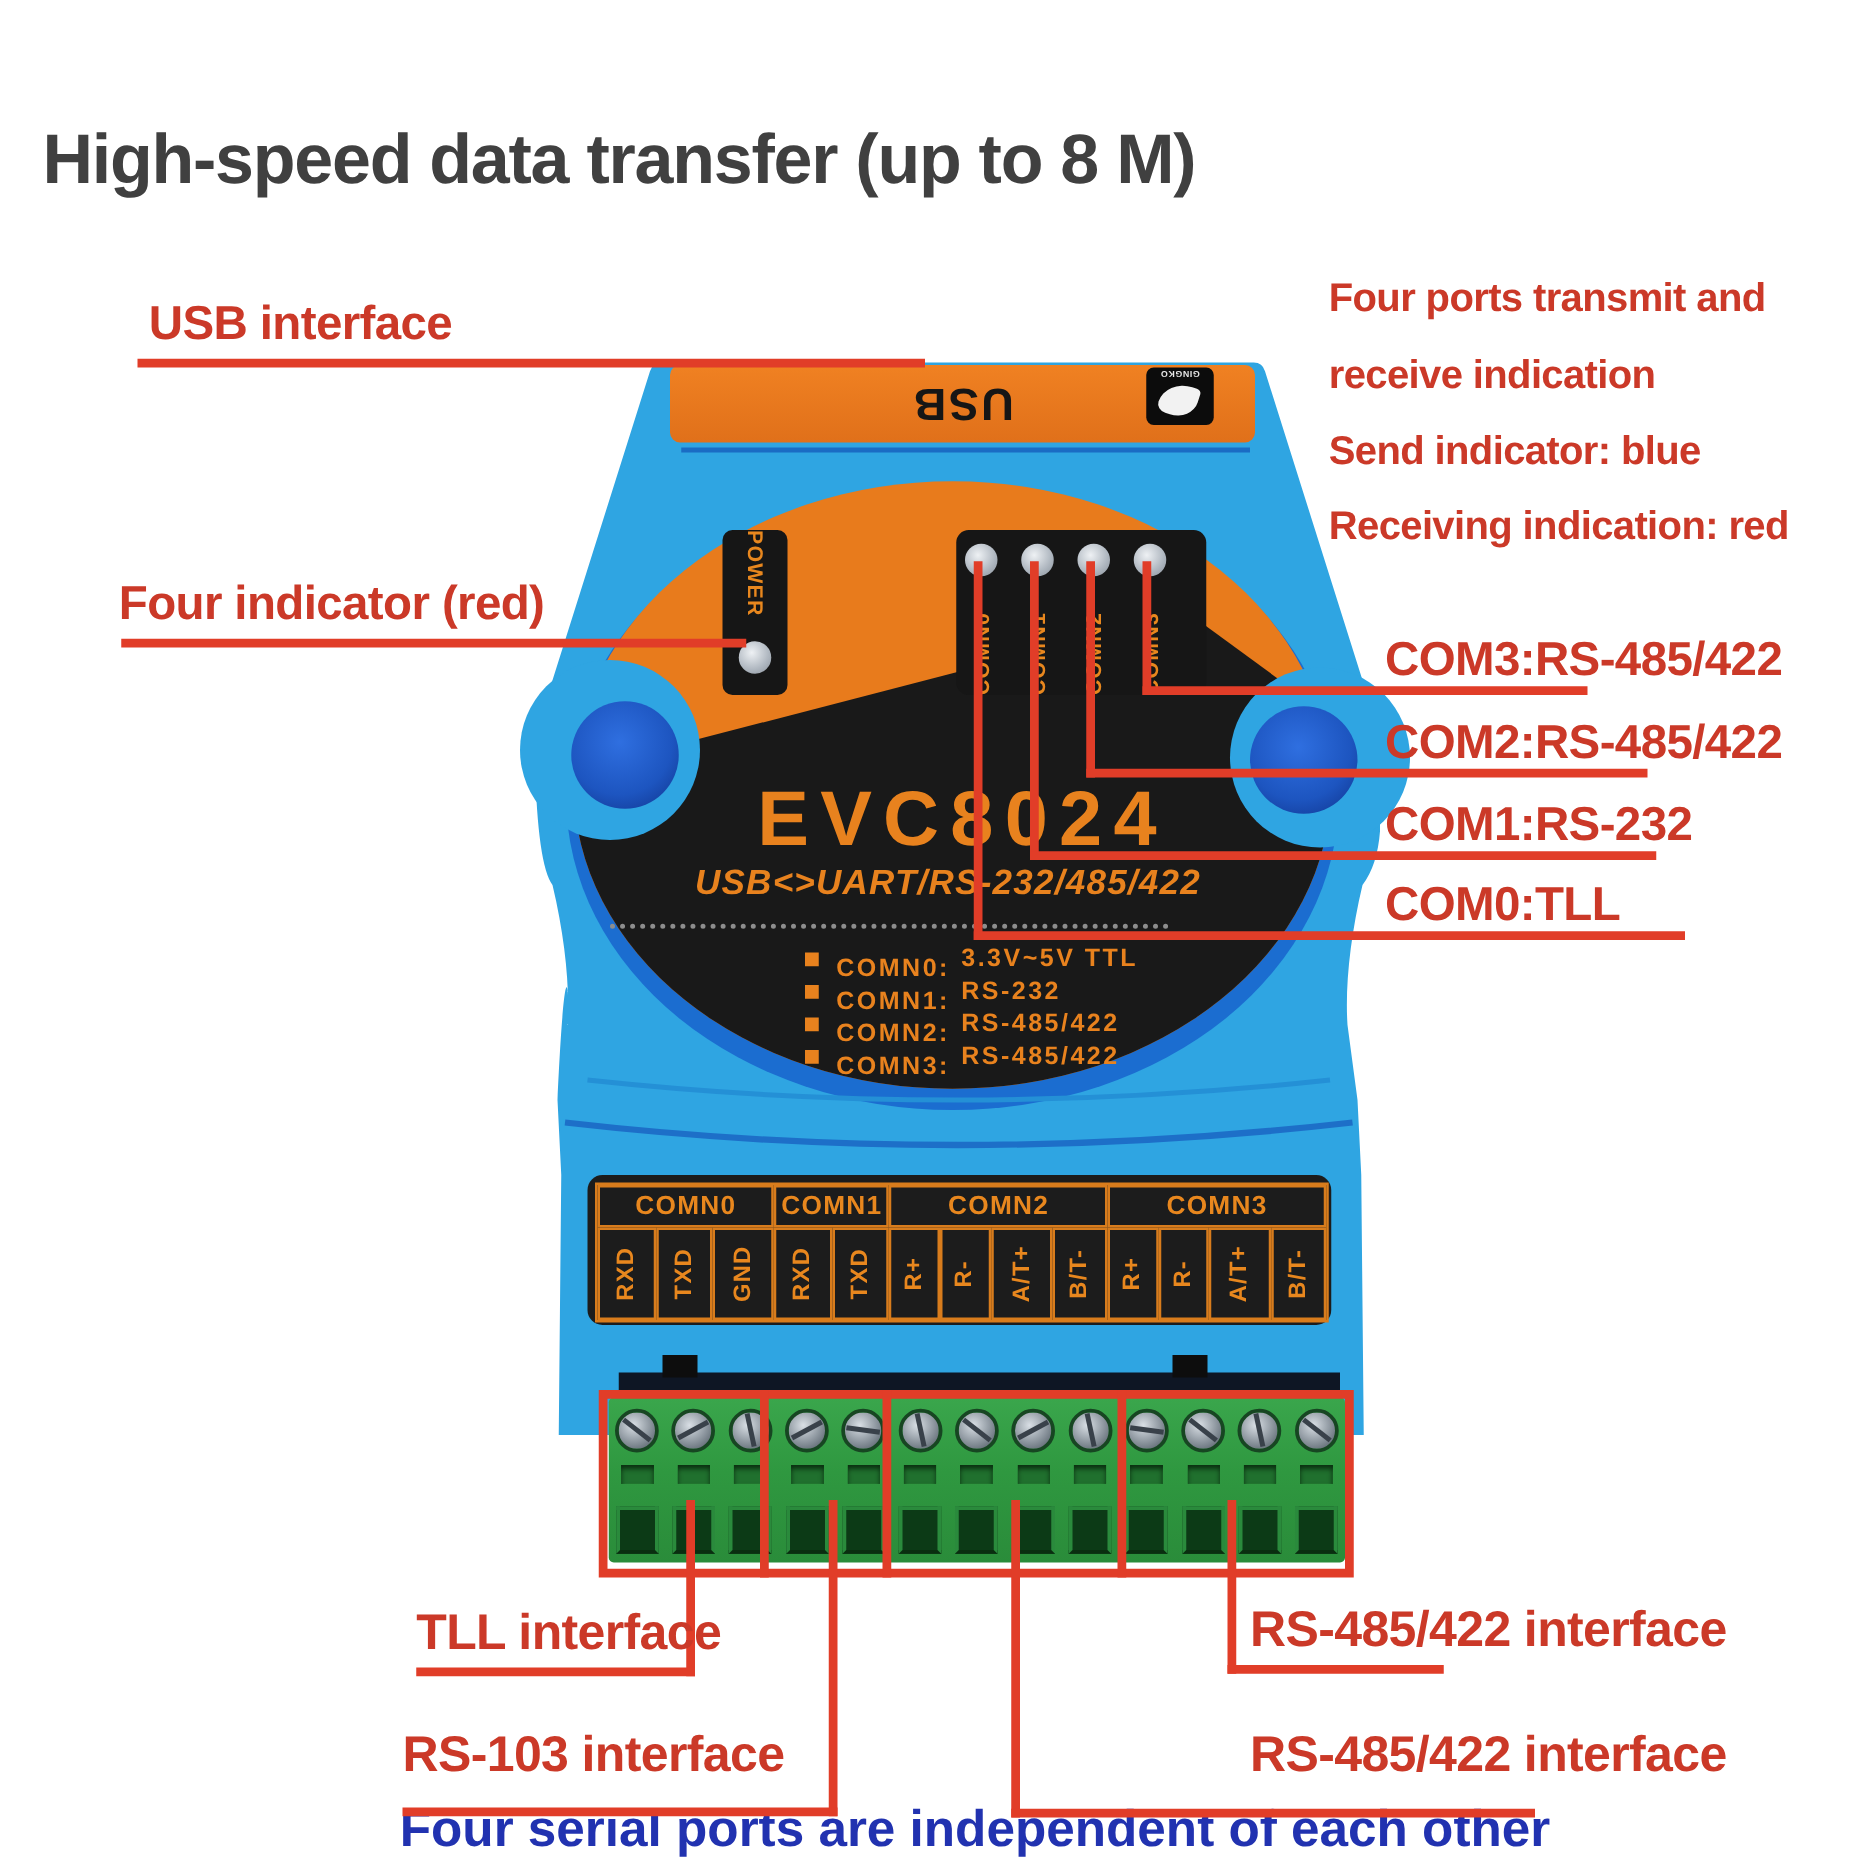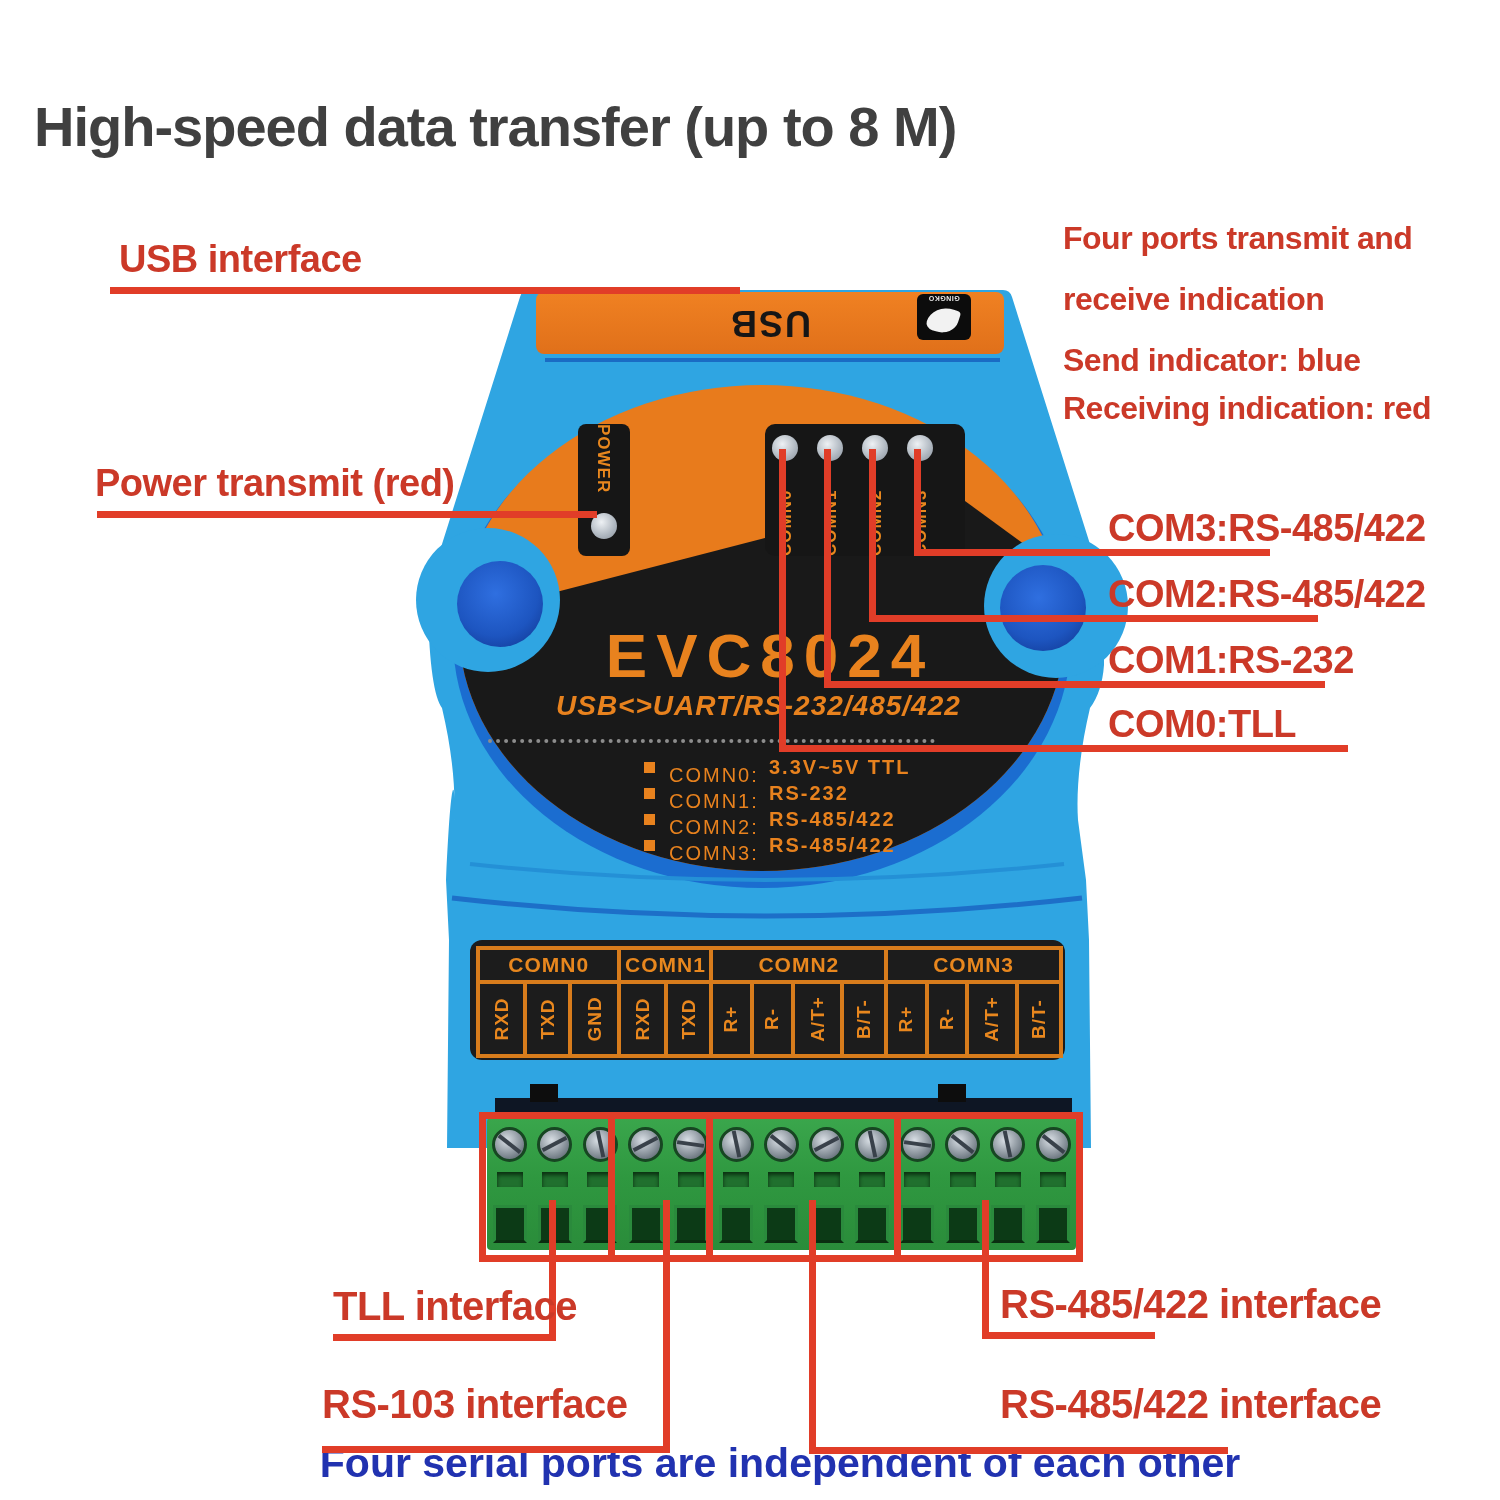--- a/index.html
+++ b/index.html
@@ -32,21 +32,21 @@
         letter-spacing:1px;z-index:7;white-space:nowrap;}
   .vlab.up{transform:rotate(-90deg);}   
   .vlab.down{transform:rotate(90deg);}  
   .model{left:600px;top:620px;width:340px;text-align:center;font-size:62px;font-weight:700;
          color:#e8821e;letter-spacing:9px;z-index:7;}
   .subtitle{left:556px;top:690px;width:440px;font-size:28px;font-weight:700;font-style:italic;
          color:#e8821e;letter-spacing:1px;z-index:7;}
   .dots{left:488px;top:739px;width:447px;height:0;border-top:4px dotted #8d8d8d;z-index:7;}
   .spec-row{left:644px;height:24px;display:flex;align-items:center;z-index:7;}
   .spec-bullet{width:11px;height:11px;background:#e8821e;margin-right:14px;}
-  .spec-name{font-size:20px;font-weight:400;color:#e8821e;letter-spacing:2px;width:100px;margin-top:16px;}
+  .spec-name{font-size:20px;font-weight:700;color:#e8821e;letter-spacing:2px;width:100px;margin-top:16px;}
   .spec-value{font-size:20px;font-weight:700;color:#e8821e;letter-spacing:2px;}
   
   .tpanel{left:470px;top:940px;width:595px;height:120px;background:#1c1c1c;border-radius:12px;
           padding:6px;box-sizing:border-box;z-index:6;}
   .tgrid{width:100%;height:100%;display:grid;grid-template-columns:repeat(13,1fr);
          grid-template-rows:34px 1fr;border:2px solid #d87c1c;}
   .ghead{border:2px solid #d87c1c;display:flex;align-items:center;justify-content:center;
          color:#e8871e;font-weight:700;font-size:21px;letter-spacing:1px;}
   .pcell{border:2px solid #d87c1c;display:flex;align-items:center;justify-content:center;overflow:visible;}
   .pin{transform:rotate(-90deg);font-size:19px;font-weight:700;color:#e8871e;letter-spacing:1px;white-space:nowrap;}
@@ -268,26 +268,26 @@
 
   <div class="abs red-box"></div>
   <div class="abs red-div" style="left:608px;"></div>
   <div class="abs red-div" style="left:706px;"></div>
   <div class="abs red-div" style="left:894px;"></div>
 
   <div class="abs title">High-speed data transfer (up to 8 M)</div>
   <div class="abs footer">Four serial ports are independent of each other</div>
 
   <div class="abs red-label" style="left:119px;top:238px;">USB interface</div>
-  <div class="abs red-label" style="left:95px;top:462px;">Power transmit (red)</div>
+  <div class="abs red-label" style="left:95px;top:462px;">Four indicator (red)</div>
 
   <div class="abs ports-line" style="left:1063px;top:220px;">Four ports transmit and</div>
   <div class="abs ports-line" style="left:1063px;top:281px;">receive indication</div>
   <div class="abs ports-line" style="left:1063px;top:342px;">Send indicator: blue</div>
-  <div class="abs ports-line" style="left:1063px;top:390px;">Receiving indication: red</div>
+  <div class="abs ports-line" style="left:1063px;top:402px;">Receiving indication: red</div>
 
   <div class="abs red-label" style="left:1108px;top:507px;">COM3:RS-485/422</div>
   <div class="abs red-label" style="left:1108px;top:573px;">COM2:RS-485/422</div>
   <div class="abs red-label" style="left:1108px;top:639px;">COM1:RS-232</div>
   <div class="abs red-label" style="left:1108px;top:703px;">COM0:TLL</div>
 
   <div class="abs red-label" style="left:333px;top:1284px;font-size:40px;">TLL interface</div>
   <div class="abs red-label" style="left:322px;top:1382px;font-size:40px;">RS-103 interface</div>
   <div class="abs red-label" style="left:1000px;top:1282px;font-size:40px;">RS-485/422 interface</div>
   <div class="abs red-label" style="left:1000px;top:1382px;font-size:40px;">RS-485/422 interface</div>

